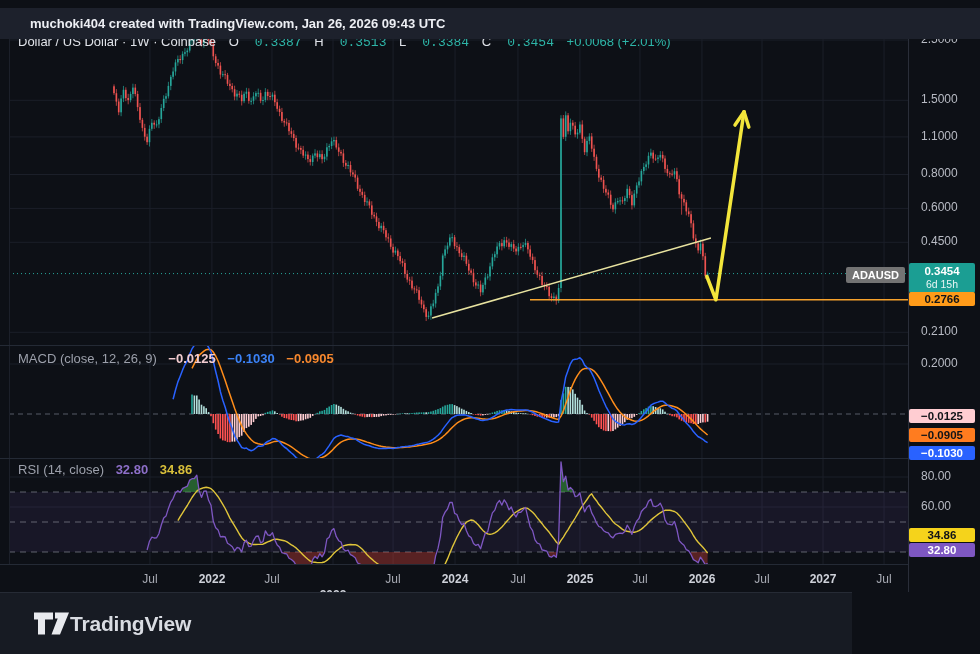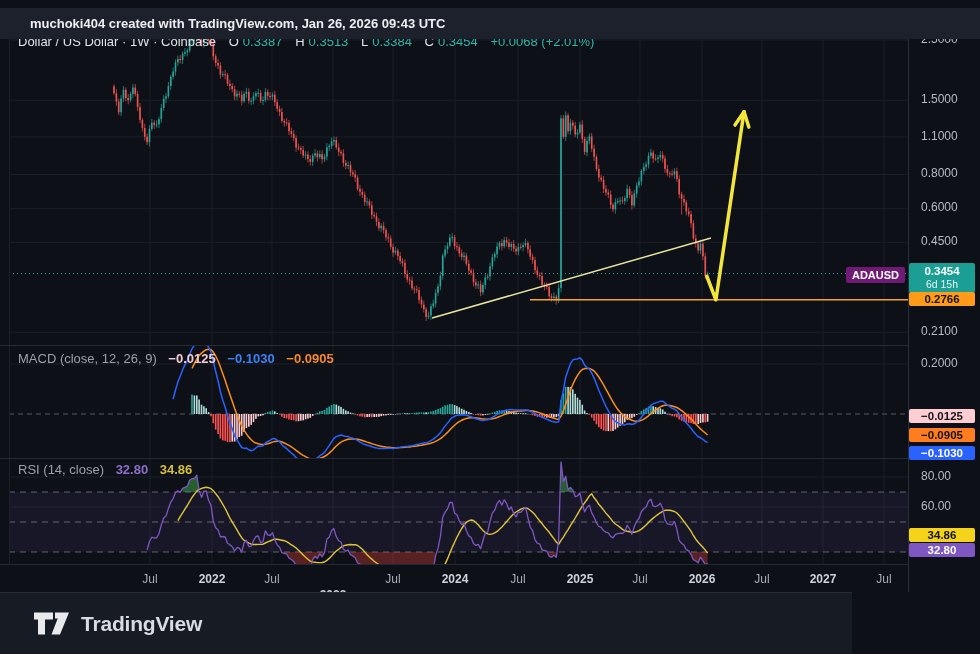--- a/index.html
+++ b/index.html
@@ -11,38 +11,38 @@
   svg.pane{position:absolute;left:0;display:block;}
   #price-svg{top:28px;}
   #macd-svg{top:346px;}
   #rsi-svg{top:459px;}
   .sep{position:absolute;left:0;width:908px;height:1px;background:#242a35;z-index:4;}
   #axis-border{position:absolute;left:908px;top:28px;height:564px;width:1px;background:#2a2e39;z-index:4;}
   #left-border{position:absolute;left:9px;top:28px;height:537px;width:1px;background:#1c202a;}
   .legend{position:absolute;z-index:6;font-size:13px;color:#9ca0ab;white-space:nowrap;}
   #symbol-legend{left:18px;top:34px;color:#dfe2e8;}
   .ohlc-group{margin-left:9px;}
-  .ohlc-v{margin-left:4px;}
+  .ohlc-v{margin-left:16px;font-family:Liberation Mono, monospace;}
   #macd-legend{left:18px;top:351px;}
   #rsi-legend{left:18px;top:462px;}
   .leg-val{margin-left:8px;font-weight:700;}
   .axis-label{position:absolute;left:921px;font-size:12px;color:#b8bbc4;z-index:5;white-space:nowrap;}
   .badge{position:absolute;left:909px;width:66px;box-sizing:border-box;text-align:center;
          font-size:11.5px;font-weight:700;border-radius:2px;padding:1px 0;z-index:6;}
   #price-badge{top:263px;line-height:13px;padding:2px 0;color:#fff;}
   #price-badge .countdown{font-size:10.5px;font-weight:400;opacity:.9;}
   #symbol-tag{position:absolute;right:75px;top:267px;z-index:6;color:#fff;font-size:11px;
               font-weight:700;padding:2px 6px;border-radius:2px;}
   #support-badge{top:292px;}
   #time-axis{position:absolute;left:0;top:565px;width:908px;height:27px;z-index:5;}
   .time-tick{position:absolute;top:7px;transform:translateX(-50%);font-size:12px;color:#a8abb4;}
   .time-tick.year{font-weight:700;color:#ced1d9;}
   #footer{position:absolute;left:0;top:592px;width:852px;height:62px;background:#171b23;
           border-top:1px solid #262b35;box-sizing:border-box;display:flex;align-items:center;
-          padding-left:34px;gap:11px;z-index:7;}
+          padding-left:34px;z-index:7;}
   #footer .brand-text{font-size:21px;font-weight:700;color:#d9dce2;letter-spacing:-.2px;}
 </style>
 </head>
 <body>
 
 <div id="top-bar">
   <span>muchoki404 created with TradingView.com, Jan 26, 2026 09:43 UTC</span>
 </div>
 
 <svg id="price-svg" class="pane" width="908" height="317" viewBox="0 28 908 317">
@@ -898,21 +898,21 @@
     <div class="axis-label" style="top: 129px;">1.1000</div>
     <div class="axis-label" style="top: 166px;">0.8000</div>
     <div class="axis-label" style="top: 200px;">0.6000</div>
     <div class="axis-label" style="top: 234px;">0.4500</div>
     <div class="axis-label" style="top: 324px;">0.2100</div>
     <div class="axis-label" style="top: 356px;">0.2000</div>
     <div class="axis-label" style="top: 469px;">80.00</div>
     <div class="axis-label" style="top: 499px;">60.00</div>
   </div>
 
-<div id="symbol-tag" style="background: #701a75;">ADAUSD</div>
+<div id="symbol-tag" style="background: #737373;">ADAUSD</div>
 
 <div id="price-badge" class="badge" style="background: rgb(27, 158, 147);">
   <div>0.3454</div>
   <div class="countdown">6d 15h</div>
 </div>
 <div id="support-badge" class="badge" style="background: rgb(255, 155, 25); color: rgb(17, 20, 24);">0.2766</div>
 
 <div class="badge" style="top: 409px; background: rgb(255, 205, 210); color: rgb(17, 20, 24);">−0.0125</div>
 <div class="badge" style="top: 428px; background: rgb(255, 124, 31); color: rgb(17, 20, 24);">−0.0905</div>
 <div class="badge" style="top: 446px; background: rgb(41, 98, 255); color: rgb(255, 255, 255);">−0.1030</div>

